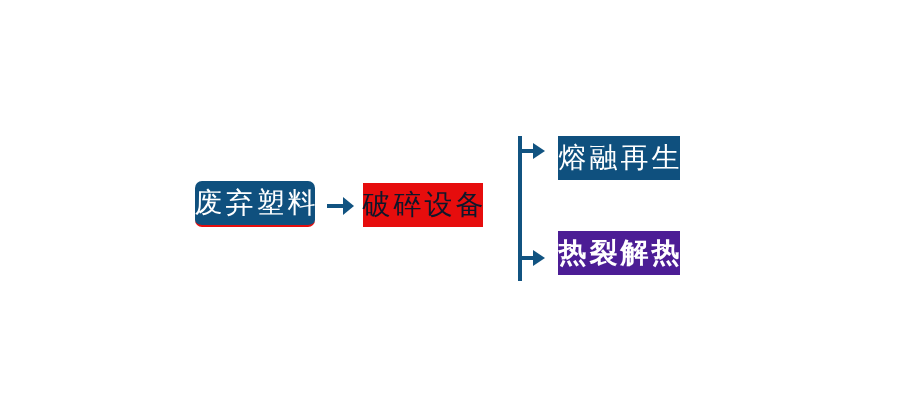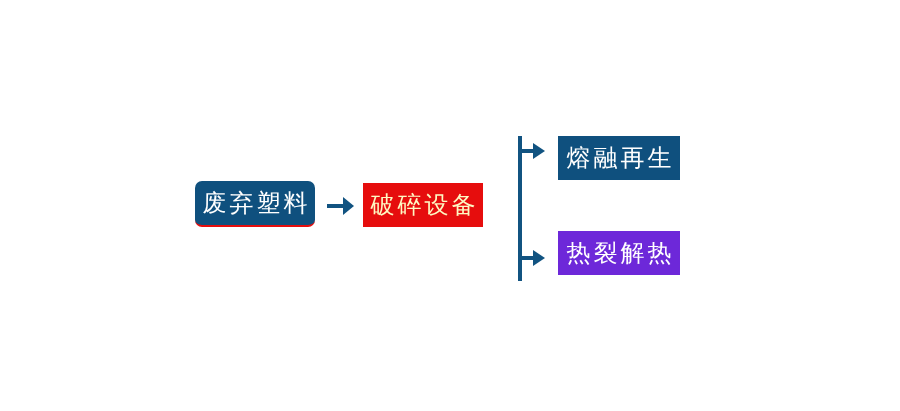--- a/index.html
+++ b/index.html
@@ -18,21 +18,21 @@
     height: 411px;
     background: #ffffff;
     overflow: hidden;
   }
   .node {
     position: absolute;
     display: flex;
     align-items: center;
     justify-content: center;
     color: #ffffff;
-    font-size: 24px;
+    font-size: 28px;
     font-weight: 300;
     letter-spacing: 3px;
     text-indent: 3px; 
     box-sizing: border-box;
     white-space: nowrap;
   }
   #node-waste-plastic {
     left: 195px; top: 181px; width: 120px; height: 46px;
     border-bottom: 2px solid;
   }
@@ -66,19 +66,19 @@
 
     <line x1="518" y1="151" x2="533" y2="151" stroke-width="4" stroke="#115381"></line>
     <polygon points="533,143 545,151 533,159" fill="#115381"></polygon>
 
     <line x1="518" y1="258" x2="533" y2="258" stroke-width="4" stroke="#115381"></line>
     <polygon points="533,250 545,258 533,266" fill="#115381"></polygon>
   </svg>
 
   <div class="node" id="node-waste-plastic" style="background-color: rgb(15, 80, 126); border-bottom-color: rgb(230, 13, 13); color: rgb(255, 255, 255); border-radius: 7px;">废弃塑料</div>
 
-  <div class="node" id="node-crushing-equipment" style="background-color: rgb(230, 13, 13); color: #fef9c3; text-align: right;">破碎设备</div>
+  <div class="node" id="node-crushing-equipment" style="background-color: rgb(230, 13, 13); color: #0f172a; text-align: right;">破碎设备</div>
 
   <div class="node" id="node-melt-regeneration" style="background-color: rgb(15, 80, 126); color: rgb(255, 255, 255);">熔融再生</div>
 
-  <div class="node" id="node-pyrolysis" style="background-color: #6d28d9; color: rgb(255, 255, 255);">热裂解热</div>
+  <div class="node" id="node-pyrolysis" style="background-color: #4c1d95; color: rgb(255, 255, 255); font-weight: bold;">热裂解热</div>
 
 </div>
 
 </body></html>

